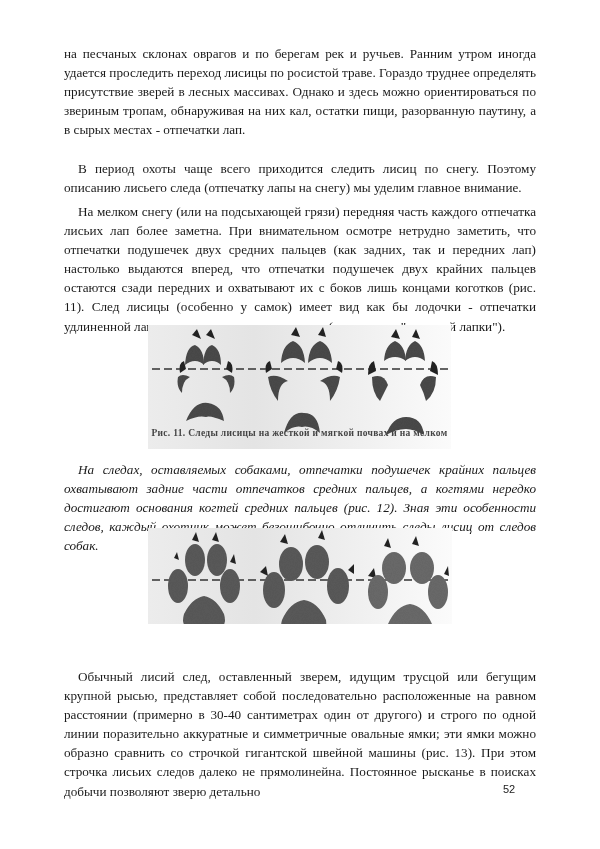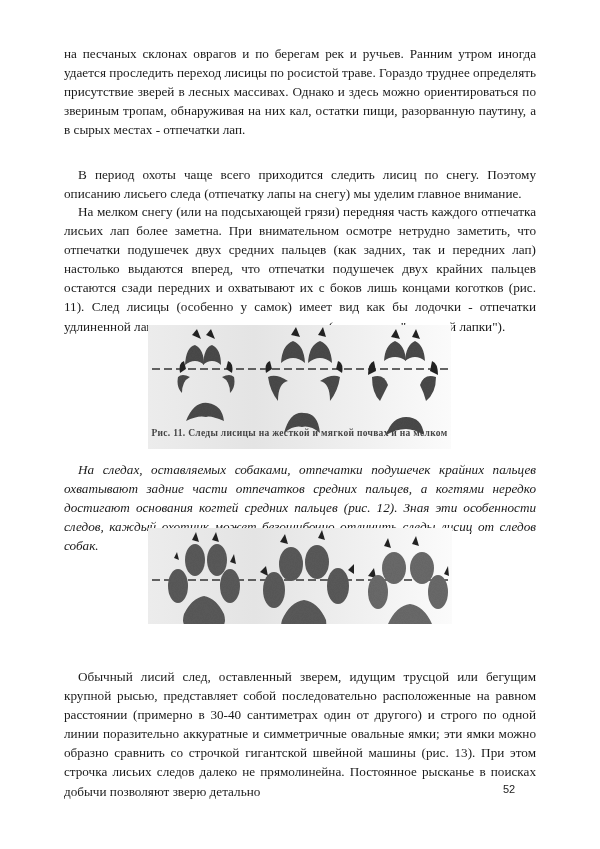--- a/index.html
+++ b/index.html
@@ -36,21 +36,21 @@
     font-size: 11px; color: #222;
   }
 </style>
 </head>
 <body>
 
 <div class="page">
 
   <p class="para" style="top:44px;">на песчаных склонах оврагов и по берегам рек и ручьев. Ранним утром иногда удается проследить переход лисицы по росистой траве. Гораздо труднее определять присутствие зверей в лесных массивах. Однако и здесь можно ориентироваться по звериным тропам, обнаруживая на них кал, остатки пищи, разорванную паутину, а в сырых местах - отпечатки лап.</p>
 
-  <p class="para indent" style="top:165px;">В период охоты чаще всего приходится следить лисиц по снегу. Поэтому описанию лисьего следа (отпечатку лапы на снегу) мы уделим главное внимание.</p>
+  <p class="para indent" style="top:159px;">В период охоты чаще всего приходится следить лисиц по снегу. Поэтому описанию лисьего следа (отпечатку лапы на снегу) мы уделим главное внимание.</p>
 
   <p class="para indent" style="top:202px;">На мелком снегу (или на подсыхающей грязи) передняя часть каждого отпечатка лисьих лап более заметна. При внимательном осмотре нетрудно заметить, что отпечатки подушечек двух средних пальцев (как задних, так и передних лап) настолько выдаются вперед, что отпечатки подушечек двух крайних пальцев остаются сзади передних и охватывают их с боков лишь концами коготков (рис. 11). След лисицы (особенно у самок) имеет вид как бы лодочки - отпечатки удлиненной лапы с плотно сжатыми пальцами (как говорят "русачьей лапки").</p>
 
   <div class="figure" style="left:148px; top:325px; width:303px; height:124px;">
     <svg width="303" height="124" viewBox="0 0 303 124">
       <defs>
         <filter id="grain1">
             <feTurbulence type="fractalNoise" baseFrequency="0.9" numOctaves="2" result="n"></feTurbulence>
             <feColorMatrix in="n" type="saturate" values="0"></feColorMatrix>
             <feComponentTransfer>

